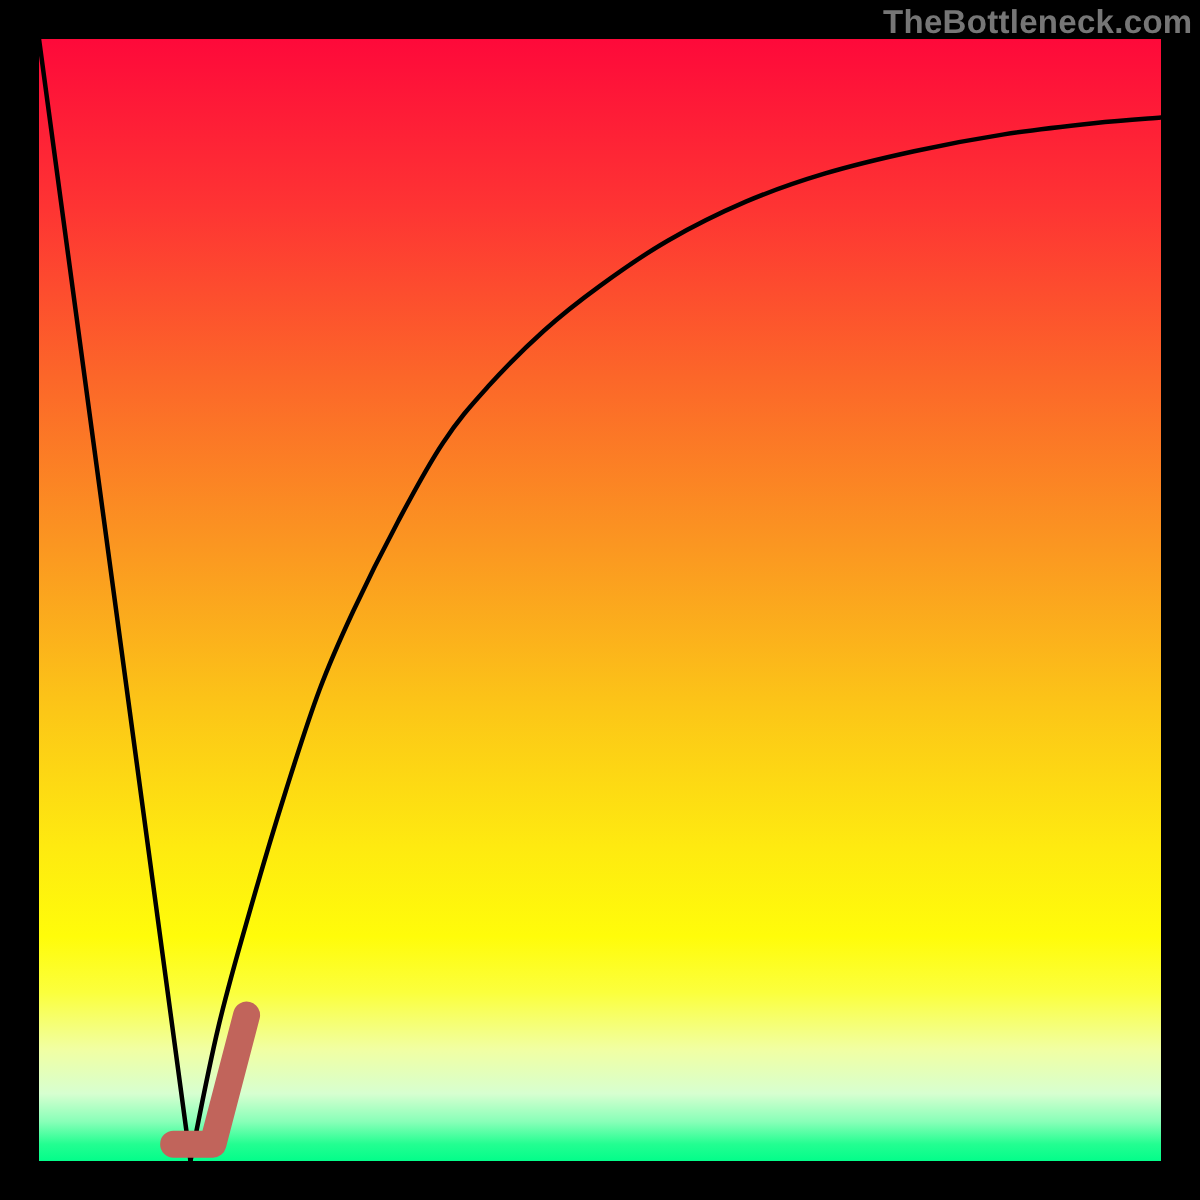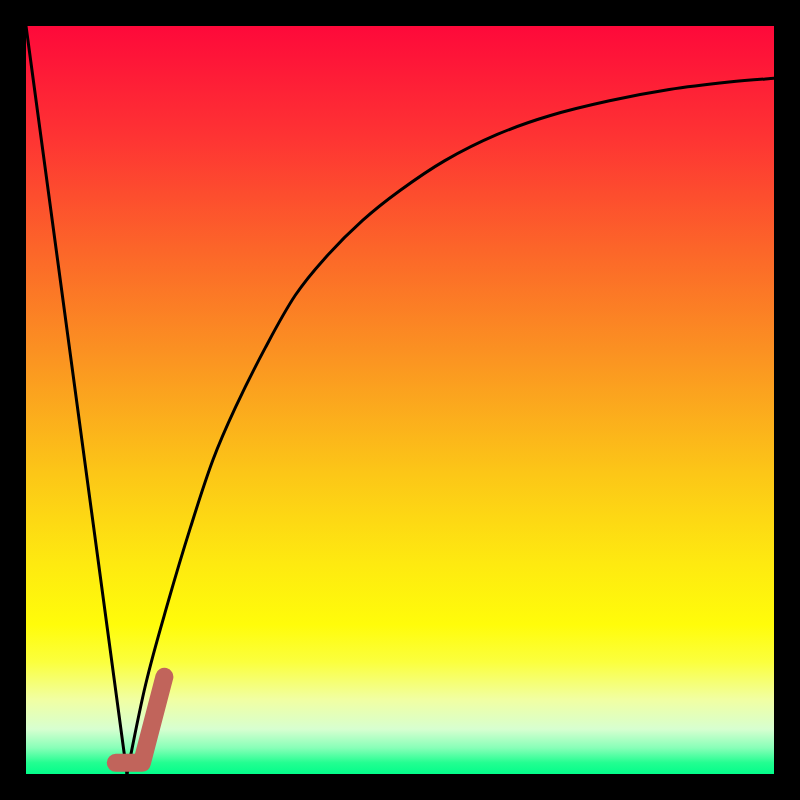--- a/index.html
+++ b/index.html
@@ -56,13 +56,14 @@
           <stop offset="96.5%" stop-color="#88ffb8"></stop>
           <stop offset="98.5%" stop-color="#23fe91"></stop>
           <stop offset="100%" stop-color="#03fd8a"></stop>
         </linearGradient>
     </defs>
     <rect x="0" y="0" width="748" height="748" fill="url(#bg-grad)"></rect>
     <path id="curve-left" fill="none" stroke-width="3" stroke-linecap="round" d="M0.00 0.00 L100.98 748.00" stroke="#000000"></path>
     <path id="curve-right" fill="none" stroke-width="3" stroke-linecap="round" d="M100.98 748.00 C104.35 731.84, 112.27 689.21, 119.68 658.24 C127.09 627.27, 134.04 604.23, 142.12 575.96 C150.20 547.69, 156.48 526.74, 164.56 501.16 C172.64 475.58, 178.92 455.38, 187.00 433.84 C195.08 412.30, 200.02 401.68, 209.44 381.48 C218.86 361.28, 228.59 341.84, 239.36 321.64 C250.13 301.44, 258.51 285.44, 269.28 269.28 C280.05 253.12, 287.08 245.34, 299.20 231.88 C311.32 218.42, 323.14 206.60, 336.60 194.48 C350.06 182.36, 359.19 175.33, 374.00 164.56 C388.81 153.79, 401.38 144.74, 418.88 134.64 C436.38 124.54, 452.39 116.54, 471.24 108.46 C490.09 100.38, 503.40 95.82, 523.60 89.76 C543.80 83.70, 561.90 79.51, 583.44 74.80 C604.98 70.09, 621.74 66.95, 643.28 63.58 C664.82 60.21, 684.27 58.12, 703.12 56.10 C721.97 54.08, 739.92 53.03, 748.00 52.36" stroke="#000000"></path>
     <path id="j-marker" fill="none" stroke-width="18" stroke-linecap="round" stroke-linejoin="round" d="M89.76 736.78 L115.94 736.78 L138.38 650.76" stroke="#c1645b"></path>
   </svg>
+  <div class="watermark">TheBottleneck.com</div>
 </div>
 
 </body></html>

